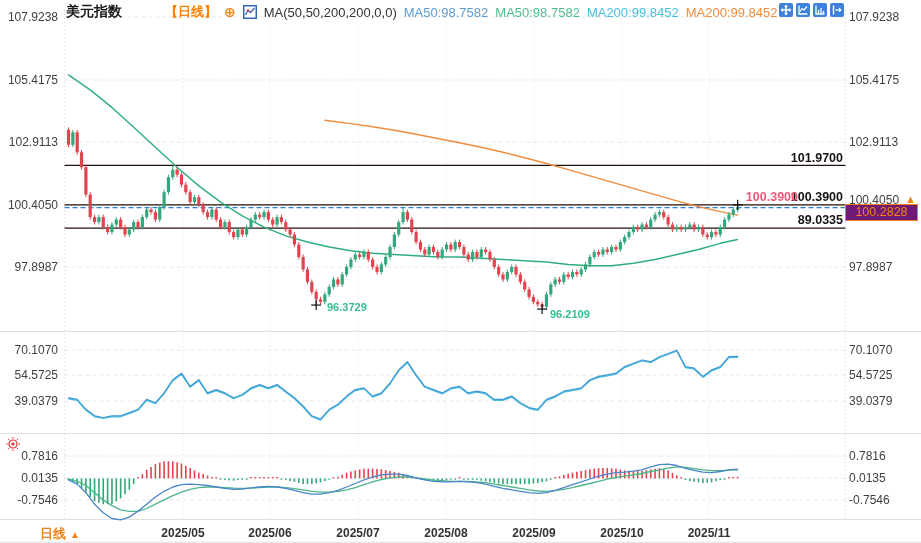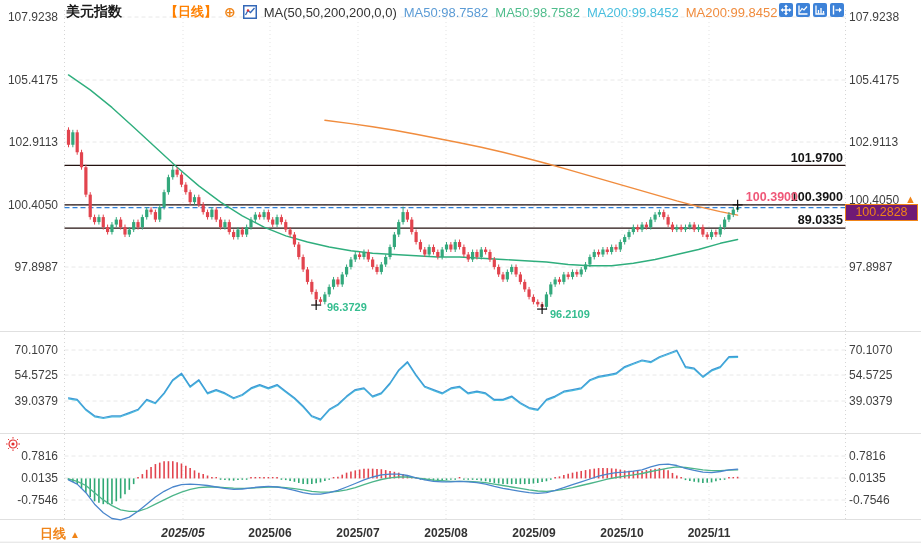--- a/index.html
+++ b/index.html
@@ -639,21 +639,21 @@
       </svg>
   </span>
   <div class="axlab l" style="top:449px;">0.7816</div>
   <div class="axlab l" style="top:471px;">0.0135</div>
   <div class="axlab l" style="top:493px;">-0.7546</div>
   <div class="axlab r" style="top:449px;">0.7816</div>
   <div class="axlab r" style="top:471px;">0.0135</div>
   <div class="axlab r" style="top:493px;">-0.7546</div>
 
   <div class="months">
-    <div style="left:148px;font-style:italic;">2025/05</div>
+    <div style="left:148px;">2025/05</div>
     <div style="left:235px;">2025/06</div>
     <div style="left:323px;">2025/07</div>
     <div style="left:411px;">2025/08</div>
     <div style="left:499px;">2025/09</div>
     <div style="left:587px;">2025/10</div>
     <div style="left:674px;">2025/11</div>
   </div>
 
   <div class="period-btn" style="color: rgb(240, 132, 24);">
     <span>日线</span>

